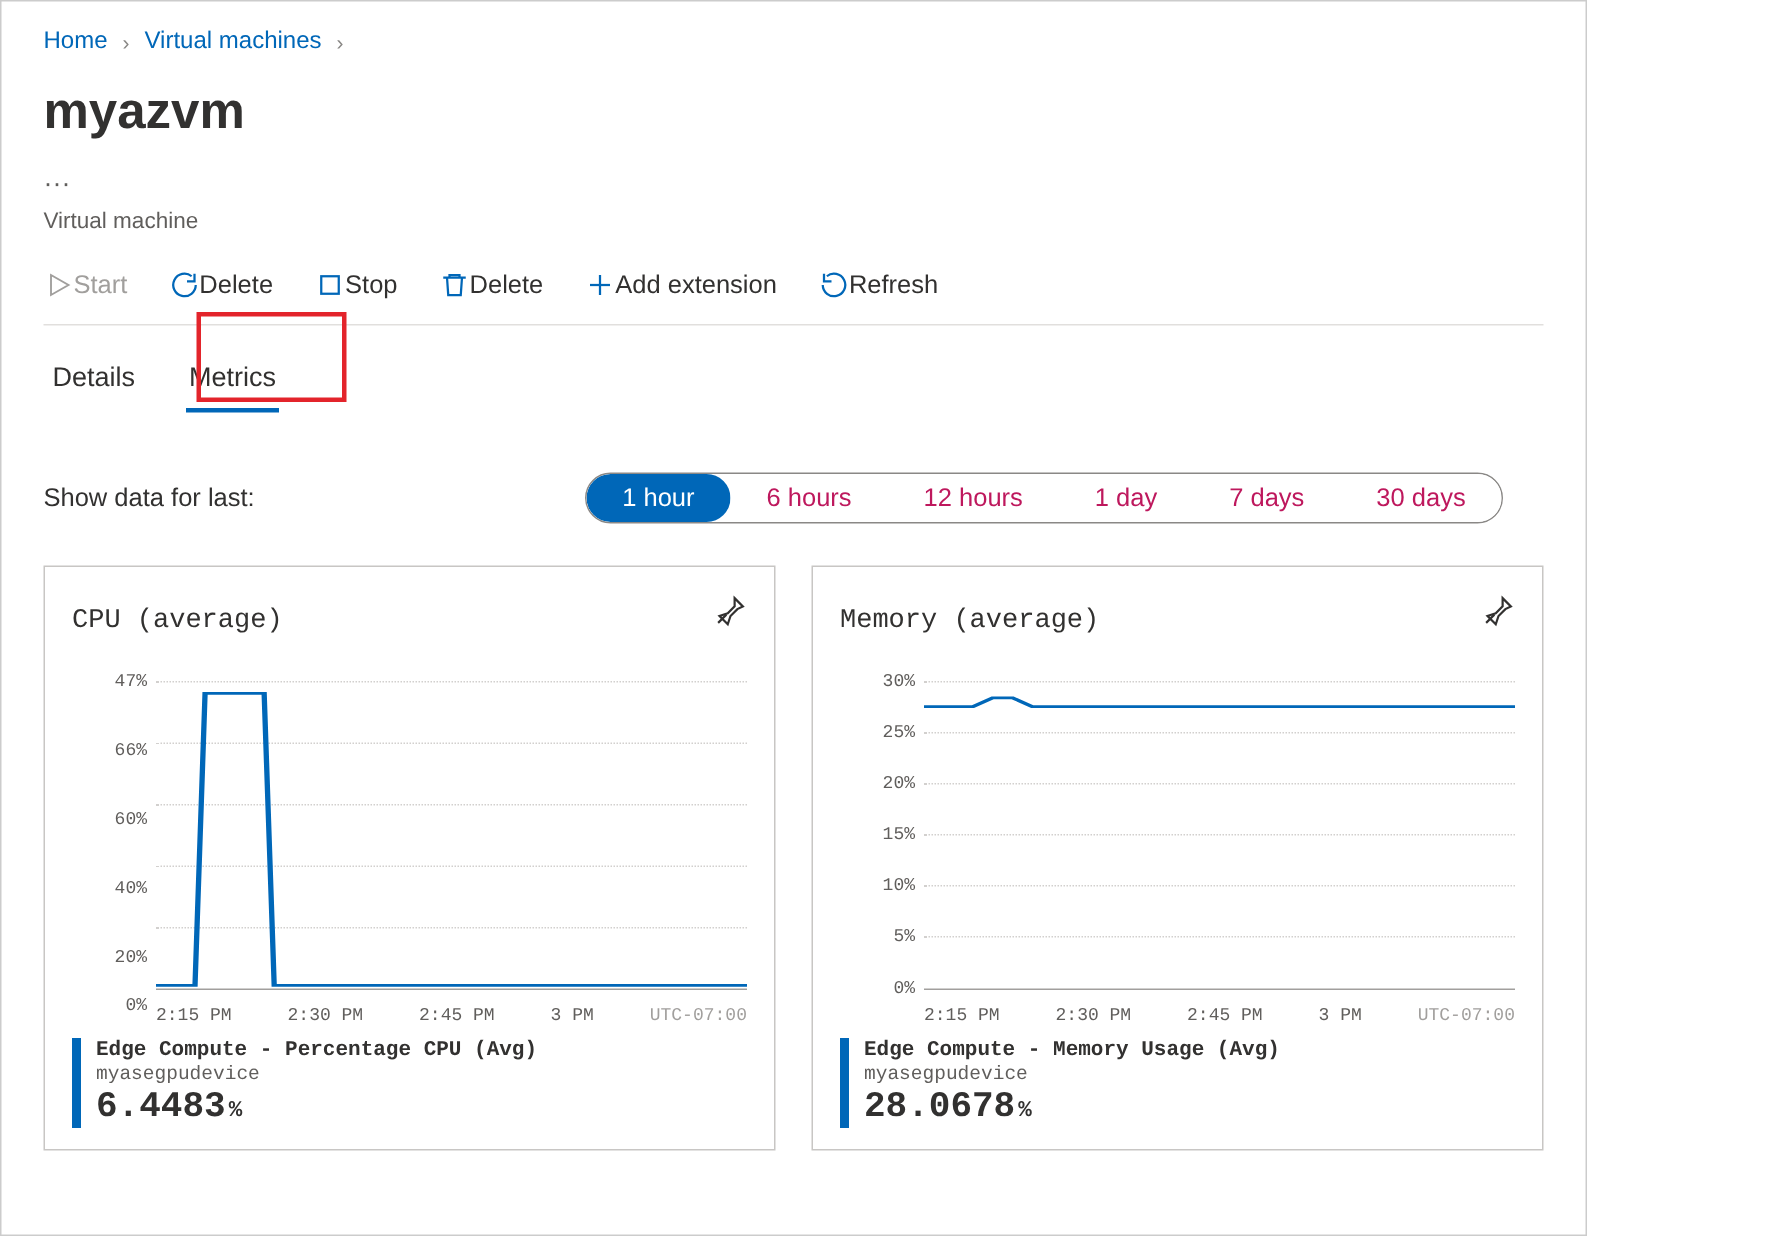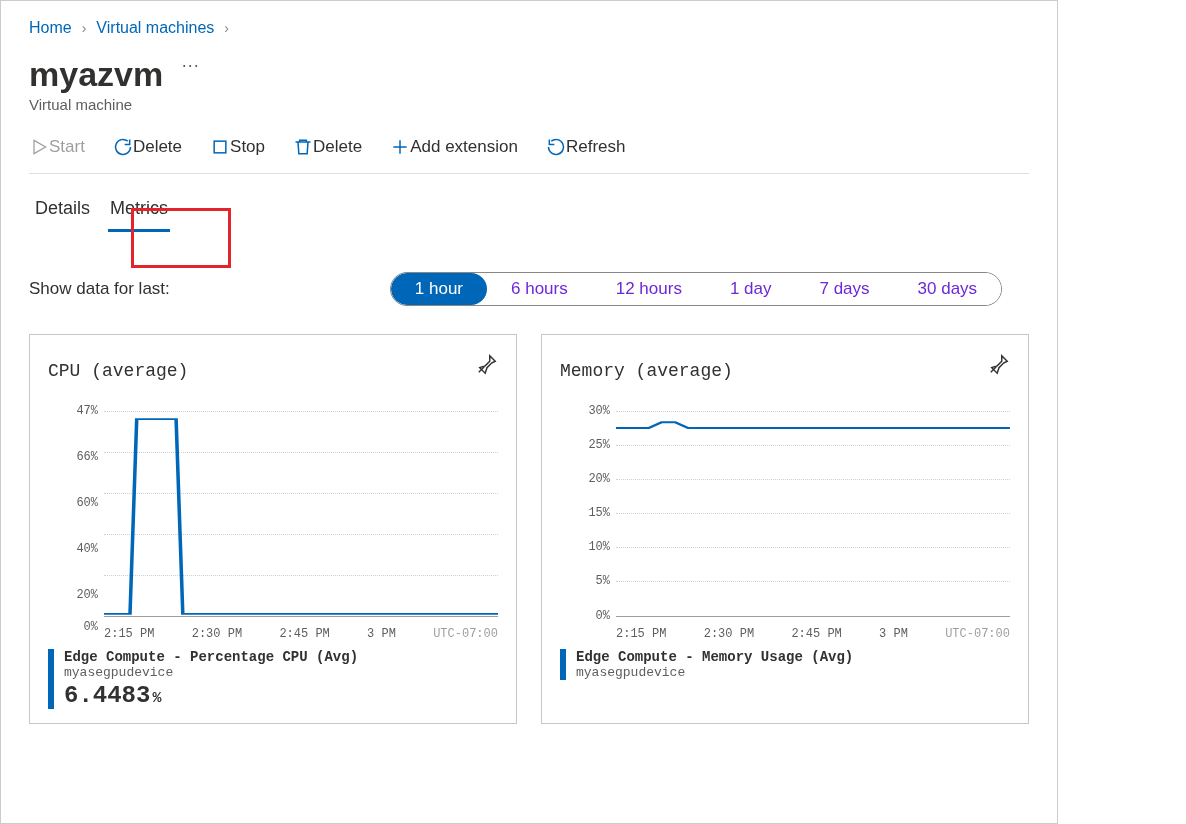--- a/index.html
+++ b/index.html
@@ -19,21 +19,21 @@
   }
   .breadcrumb {
     display: flex;
     align-items: center;
     gap: 10px;
     font-size: 16px;
     margin-bottom: 18px;
   }
   .breadcrumb a { color: #0067b8; text-decoration: none; cursor: pointer; }
   .bc-sep { color: #8a8886; font-size: 14px; }
-  .title-row { display: flex; align-items: flex-start; gap: 18px; }
+  .title-row { display: flex; align-items: flex-start; gap: 18px; flex-direction: column; }
   .title { font-size: 34px; font-weight: 600; margin: 0; }
   .ellipsis { color: #605e5c; font-size: 18px; padding-bottom: 4px; cursor: pointer; }
   .subtitle { color: #605e5c; font-size: 15px; margin-top: 2px; }
   .toolbar {
     display: flex;
     align-items: center;
     gap: 28px;
     margin-top: 22px;
     padding-bottom: 14px;
     border-bottom: 1px solid #e1dfdd;
@@ -46,21 +46,21 @@
     color: #323130;
     background: none;
     border: none;
     cursor: pointer;
     padding: 2px 0;
   }
   .tbtn.disabled { color: #a19f9d; cursor: default; }
   .tbtn svg { width: 20px; height: 20px; }
   .tabs {
     display: flex;
-    gap: 16px;
+    gap: 32px;
     margin-top: 18px;
     margin-left: 4px;
   }
   .tab {
     font-size: 18px;
     color: #323130;
     padding: 6px 2px 10px 2px;
     cursor: pointer;
     font-weight: 400;
   }
@@ -84,21 +84,21 @@
   .pill-group {
     display: flex;
     border: 1px solid #8a8886;
     border-radius: 22px;
     overflow: hidden;
     margin-left: 180px;
   }
   .pill {
     padding: 6px 24px;
     font-size: 17px;
-    color: #6d28d9;
+    color: #be185d;
     background: #fff;
     border: none;
     cursor: pointer;
   }
   .pill.active { background: #0067b8; color: #fff; border-radius: 22px; }
   .charts {
     display: flex;
     gap: 24px;
     margin-top: 28px;
   }
@@ -334,18 +334,21 @@
           <span>2:45 PM</span>
           <span>3 PM</span>
           <span class="tz">UTC-07:00</span>
         </div>
       </div>
       <div class="legend">
         <div class="legend-bar"></div>
         <div class="legend-text">
           <span class="legend-name">Edge Compute - Memory Usage (Avg)</span>
           <span class="legend-sub">myasegpudevice</span>
+          <span class="legend-val">
+            <span>28.0678</span><span class="unit">%</span>
+          </span>
         </div>
       </div>
     </div>
 
   </div>
 </div>
 
 </body></html>

